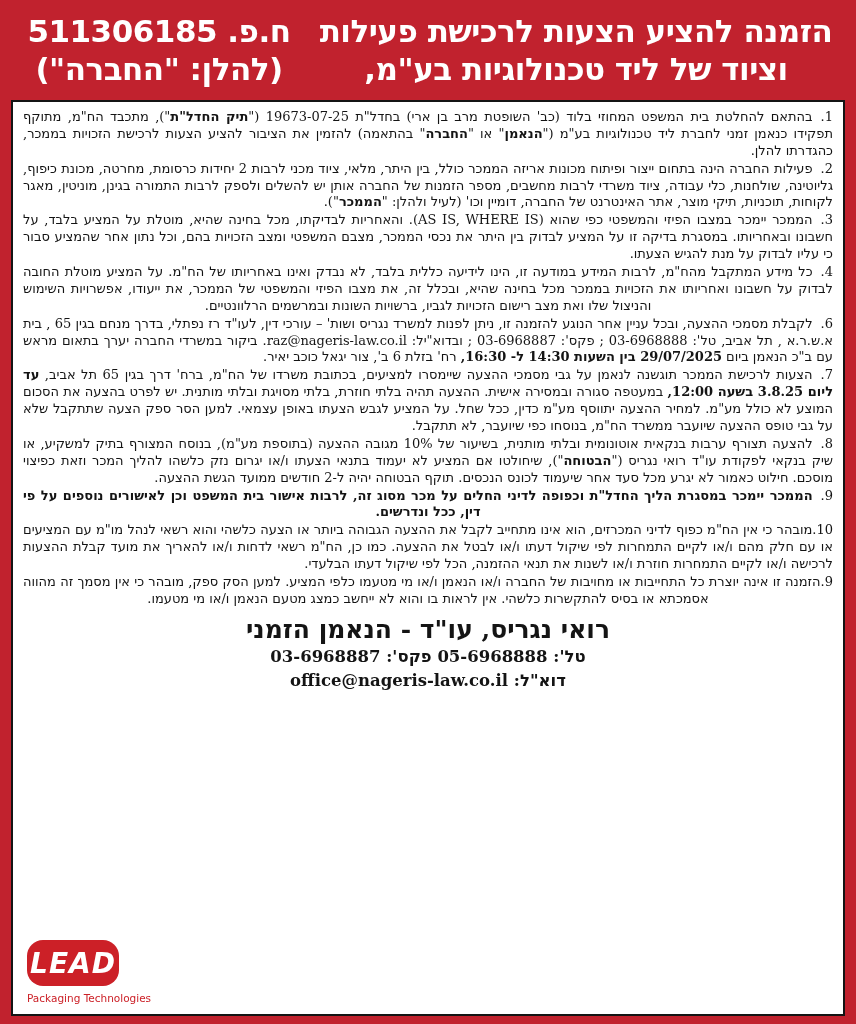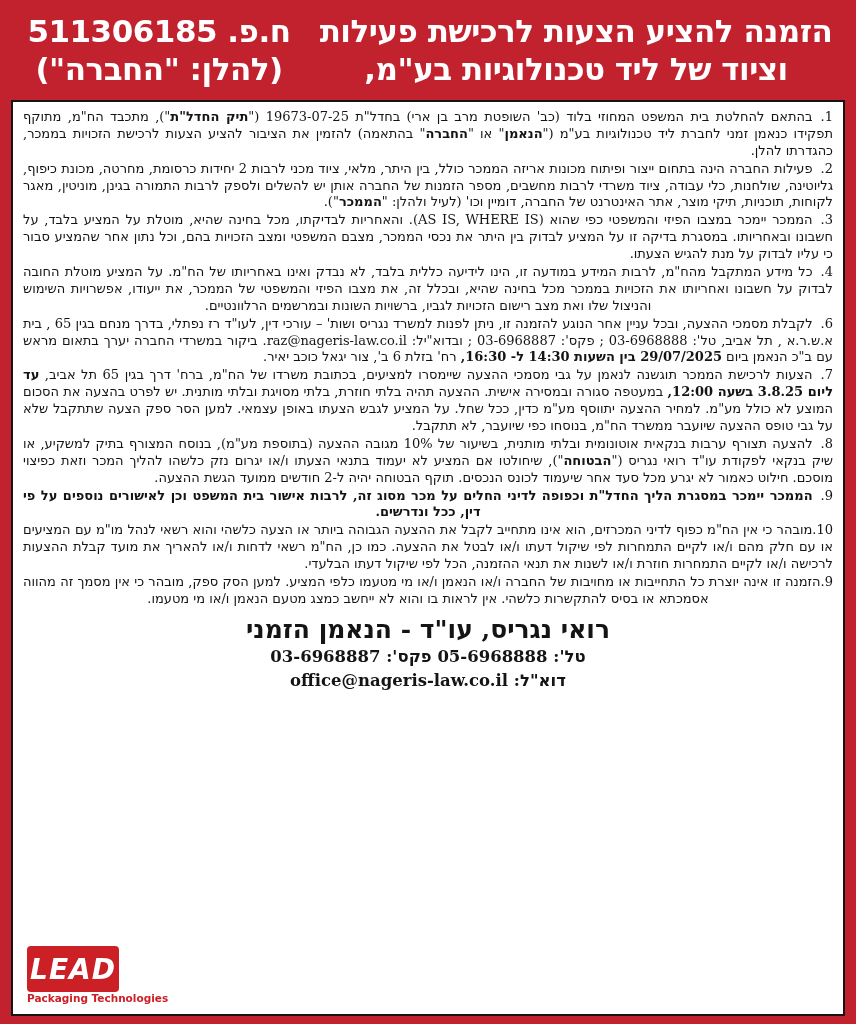--- a/index.html
+++ b/index.html
@@ -72,34 +72,34 @@
     width:180px;
     text-align:left;
     direction:ltr;
     font-family:"DejaVu Sans","Liberation Sans",sans-serif;
   }
   .lead-box{
     background:var(--logo-red);
     color:#fff;
     width:92px;
     height:46px;
-    border-radius:4px;
+    border-radius:16px;
     display:flex;
     align-items:center;
     justify-content:center;
     font-weight:700;
     font-style:italic;
     font-size:28px;
     letter-spacing:1px;
   }
   .lead-sub{
     color:var(--logo-red);
-    font-weight:700;
+    font-weight:400;
     font-size:10.5px;
-    margin-top:0;
+    margin-top:6px;
     white-space:nowrap;
   }
 </style>
 </head>
 <body>
 
 <div class="page">
 
   <div class="masthead">
     <div class="t1">הזמנה להציע הצעות לרכישת פעילות וציוד של ליד טכנולוגיות בע"מ,</div>

